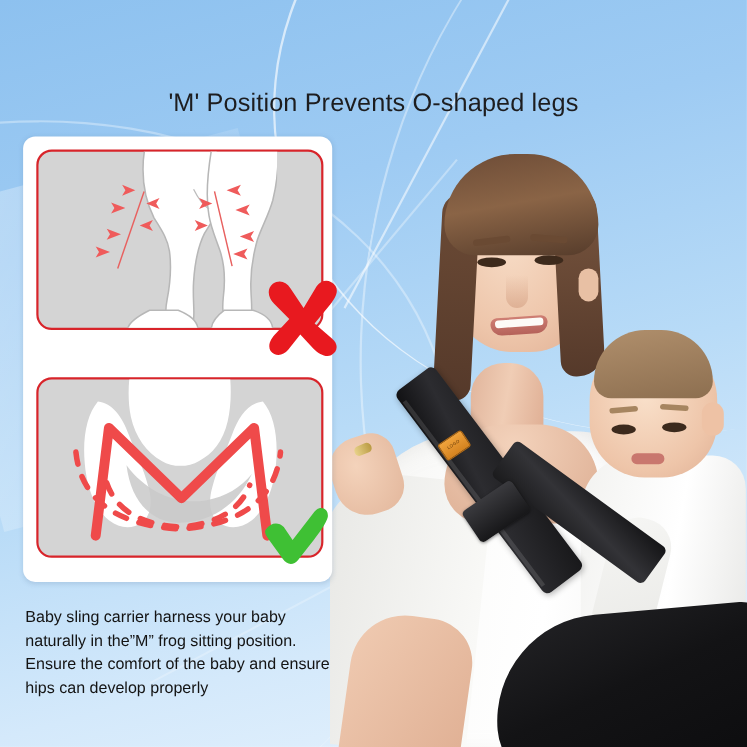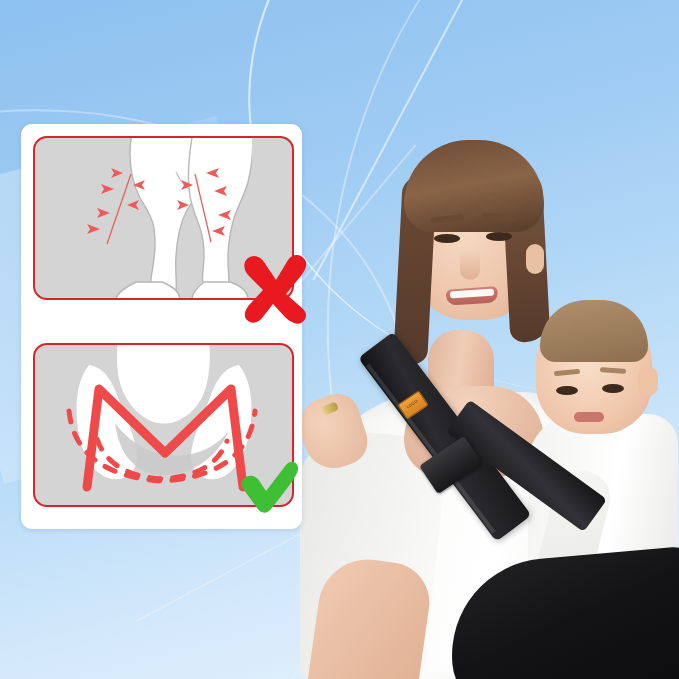--- a/index.html
+++ b/index.html
@@ -450,20 +450,21 @@
     <div class="ph strap-2"></div>
     <div class="ph buckle"></div>
     <div class="ph strap-label">
       <span>LOGO</span>
     </div>
     <div class="ph hand"></div>
     <div class="ph ring"></div>
     <div class="ph arm-low"></div>
   </div>
 
+  <div class="subheadline">'M' Position Prevents O-shaped legs</div>
 
   <div class="card">
 
     <div class="figure-panel panel-top">
       <div class="clipbox">
         <svg class="legs-o" viewBox="0 0 176 172">
           <path d="M58 -6 L118 -6 C124 18 126 34 124 50 C122 62 116 70 110 80
                    C104 92 101 108 100 124 C99 138 101 150 100 158
                    C98 166 88 168 80 164 C74 160 74 150 76 140
                    C79 124 80 110 78 96 C76 84 70 76 64 66
@@ -528,14 +529,15 @@
         </svg>
       </div>
 
       <svg class="mark-check" viewBox="0 0 62 56">
         <path d="M4 20 C8 14 15 13 20 18 L28 30 L48 4 C53 -2 61 1 60 9
                  C59 14 52 24 44 34 L33 48 C29 53 23 53 19 47 L6 29 C3 25 2 22 4 20 Z" fill="#3fc034"></path>
       </svg>
     </div>
   </div>
 
+  <div class="caption">Baby sling carrier harness your baby naturally in the”M” frog sitting position. Ensure the comfort of the baby and ensure hips can develop properly</div>
 
 </div>
 
 </body></html>

